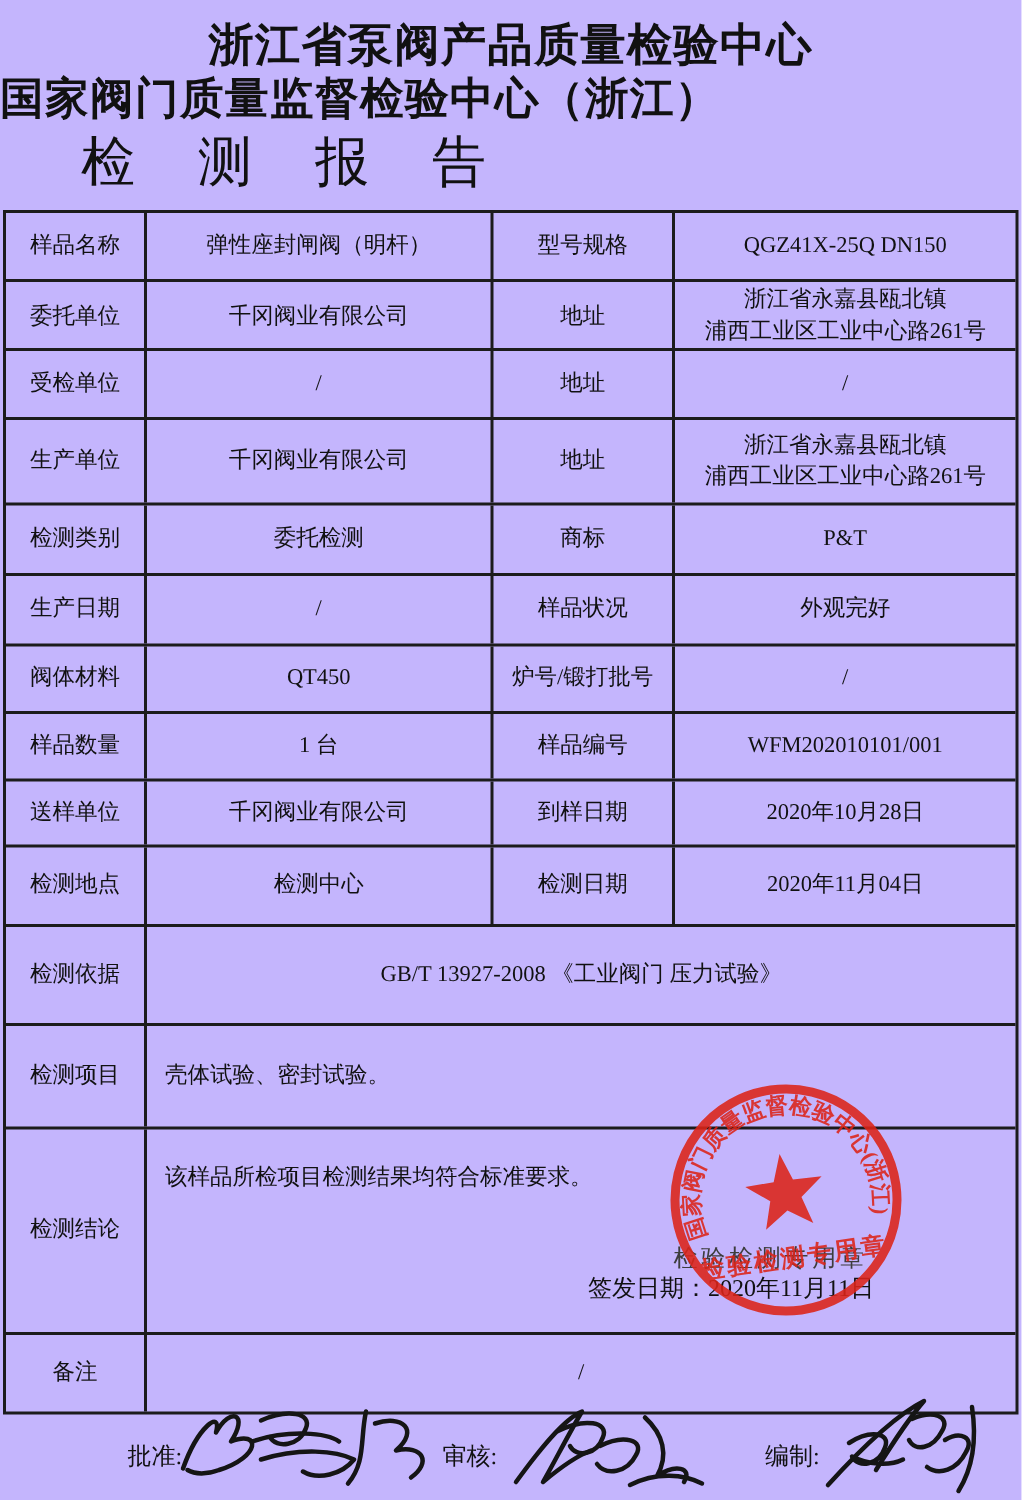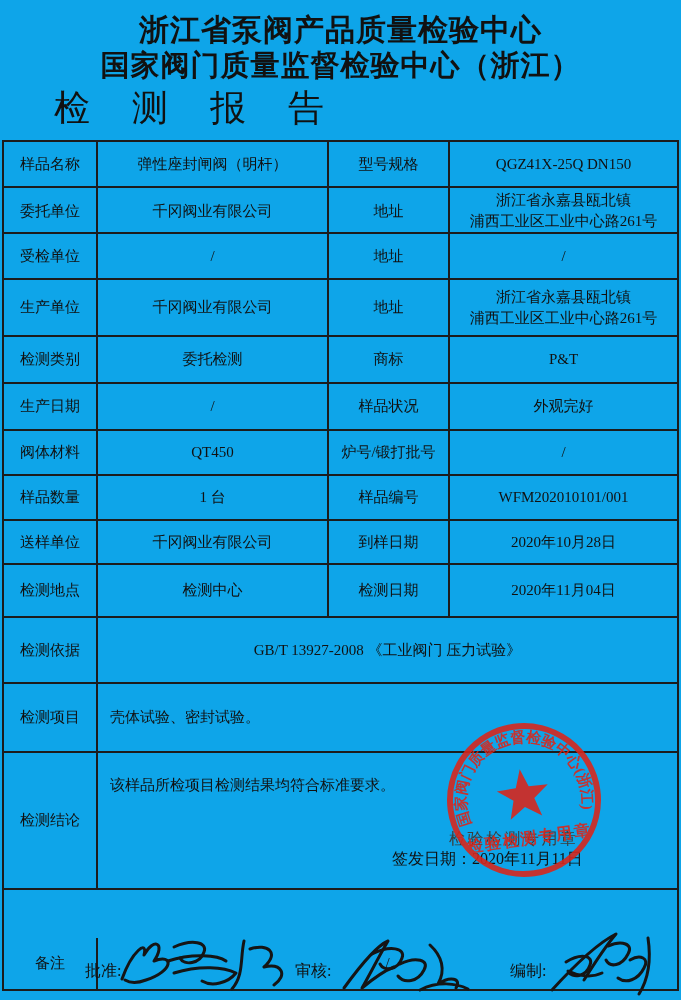--- a/index.html
+++ b/index.html
@@ -1,38 +1,38 @@
 <!DOCTYPE html>
 <html><head>
 <meta charset="utf-8">
 <style>
   * { margin:0; padding:0; box-sizing:border-box; }
   html,body { background:#ffffff; }
   body { font-family:"Liberation Serif","DejaVu Serif",serif; color:#111; }
-  .page { position:relative; width:681px; height:1000px; background:#0ea5e9; overflow:hidden; }
+  .page { position:relative; width:681px; height:1000px; background:#c4b5fd; overflow:hidden; }
 
   
   .title1 { position:absolute; top:10px; left:0; width:100%; text-align:center;
             font-size:30px; font-weight:bold; letter-spacing:1px; }
-  .title2 { position:absolute; top:46px; left:0; width:100%; text-align:center;
+  .title2 { position:absolute; top:46px; left:0; width:100%; 
             font-size:29px; font-weight:bold; letter-spacing:1px; }
   .title3 { position:absolute; top:84px; left:0; width:100%; text-align:left;
             font-size:36px; font-weight:normal; letter-spacing:42px; text-indent:42px;margin-left:12px; }
   .meta-row { position:absolute; top:112px; left:2px; width:677px; height:24px;
               display:flex; justify-content:space-between; align-items:flex-end;
               font-size:16px; }
   .meta-left { padding-left:83px; }
   .meta-right { padding-right:30px; display:flex; gap:28px; }
 
   
   .rtable { position:absolute; top:140px; left:2px; width:677px;
             border:2px solid #1c1c1c; background:transparent; }
   .trow { display:grid; grid-template-columns:94px 231px 121px auto;
           border-bottom:2px solid #1c1c1c; }
-  .trow:last-child { border-bottom:none;margin-top:48px; }
+  .trow:last-child { border-bottom:none; }
   .trow.merged { grid-template-columns:94px auto; }
   .cell { border-right:2px solid #1c1c1c; display:flex; align-items:center;
           justify-content:center; text-align:center; font-size:15px;
           line-height:1.4; white-space:pre-line; padding:2px 4px; }
   .cell:last-child { border-right:none; }
   .cell.left { justify-content:flex-start; text-align:left; padding-left:12px;border-radius:12px; }
   .cell.topleft { align-items:flex-start; justify-content:flex-start;
                   text-align:center; padding:22px 0 0 12px; }
 
   

